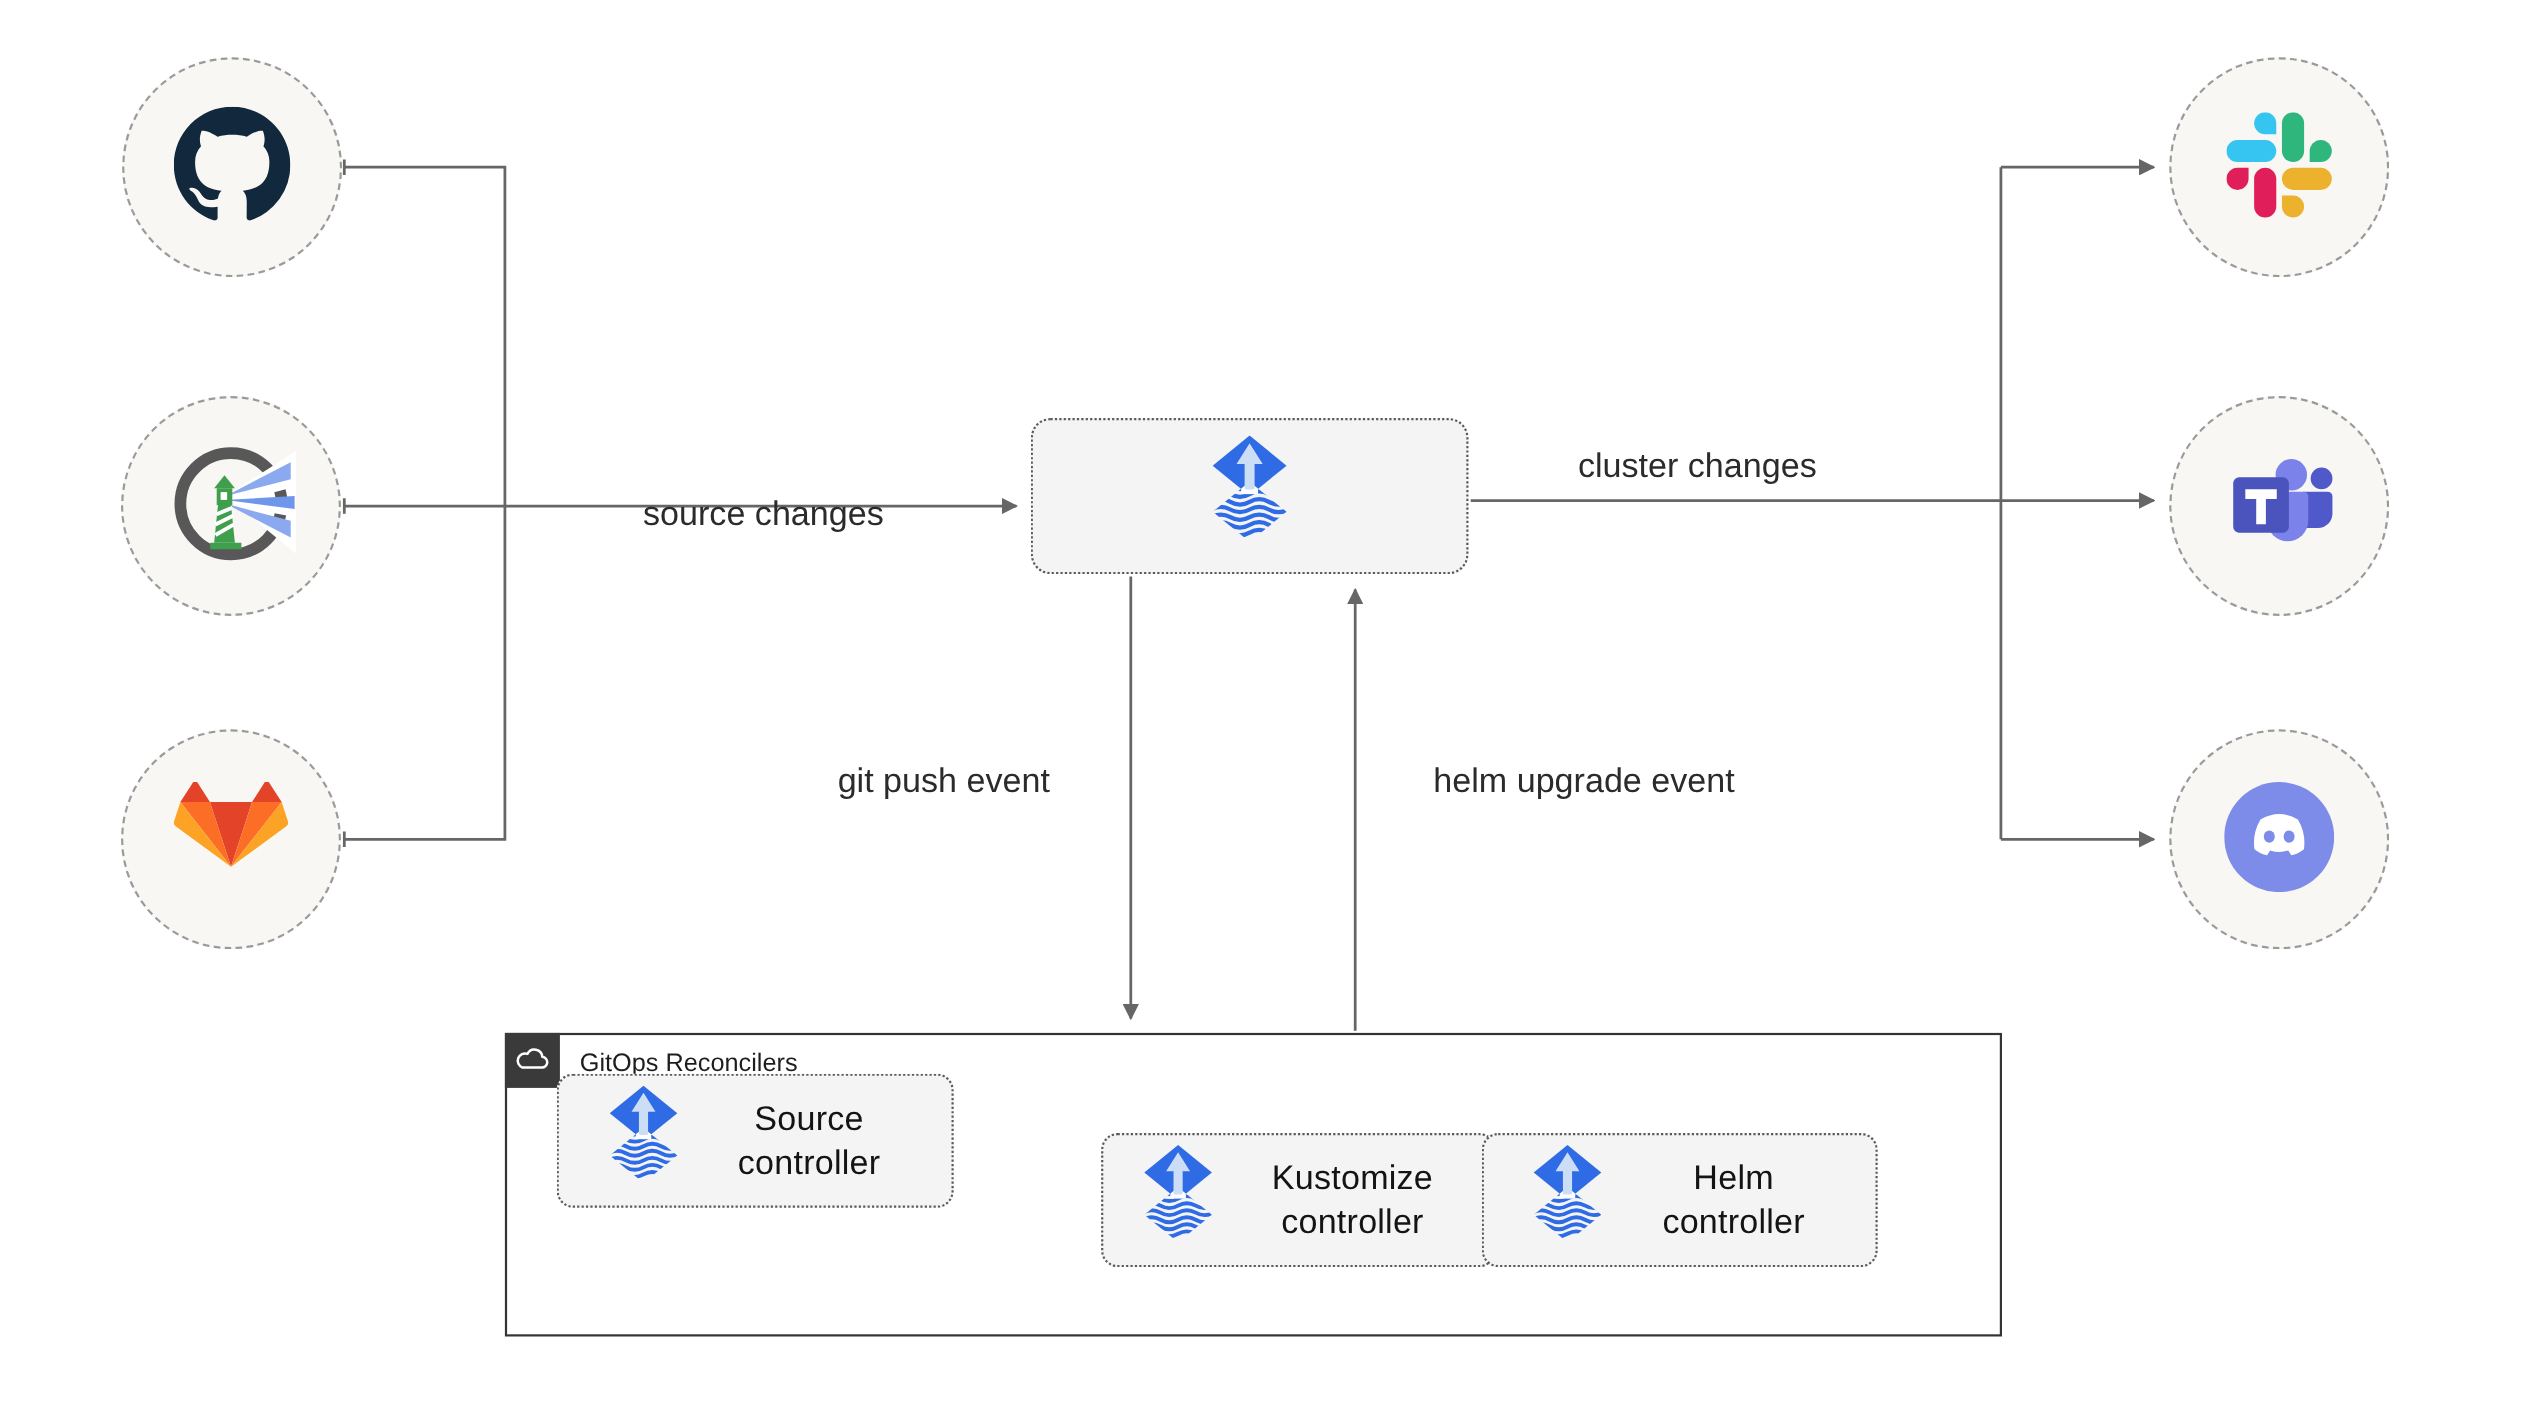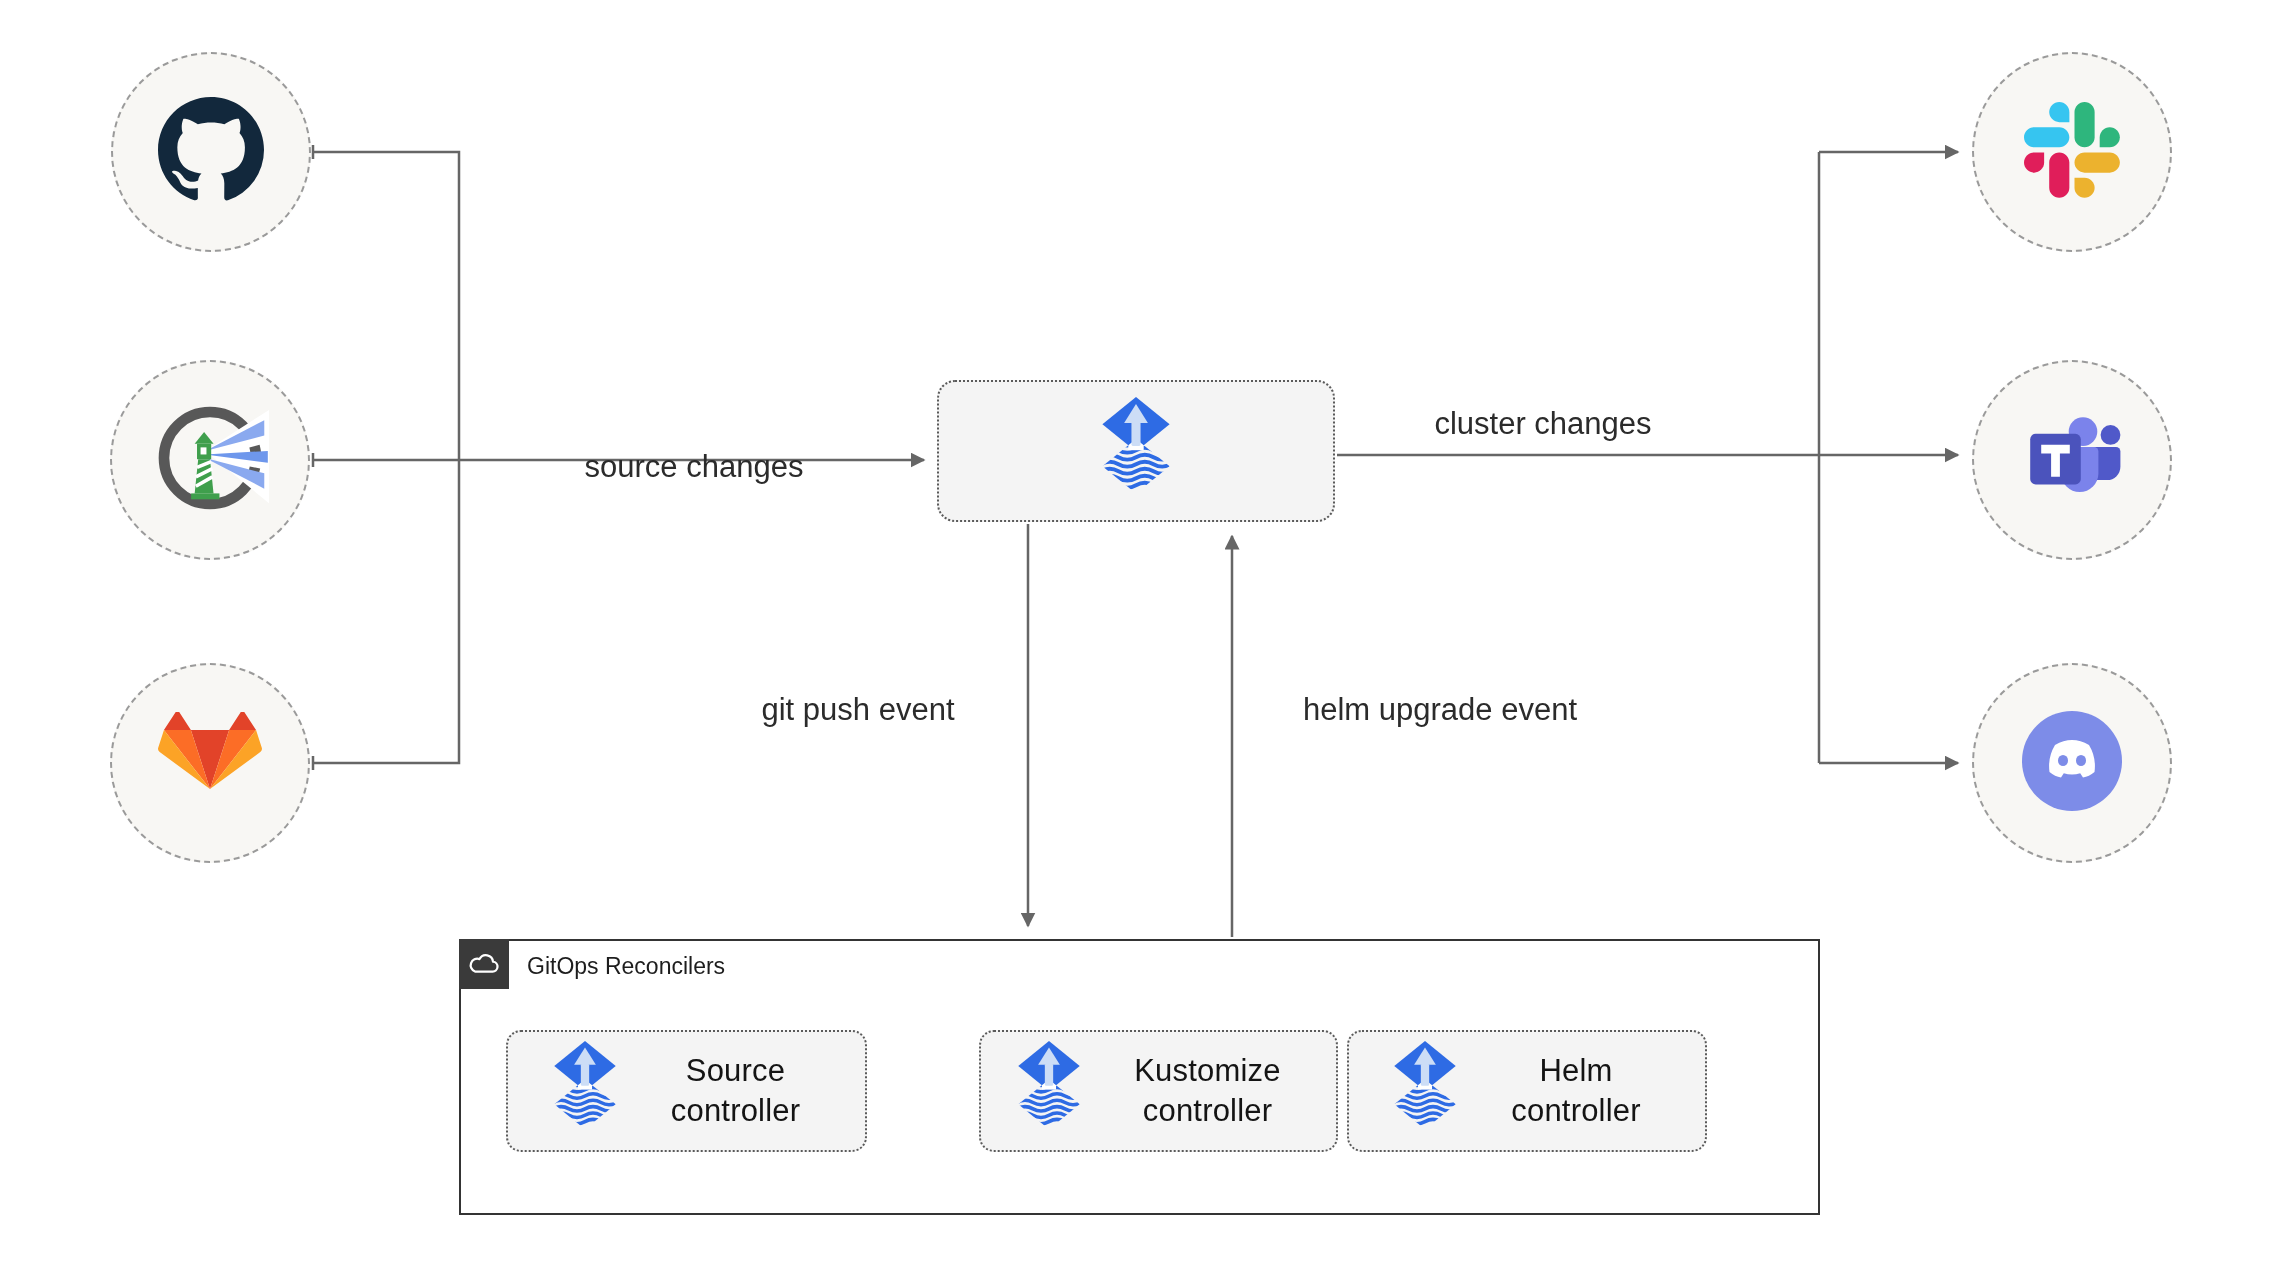--- a/index.html
+++ b/index.html
@@ -172,21 +172,21 @@
 
   <div class="group-box">
     <div class="group-header-icon">
       <span class="logo"><svg viewBox="0 0 100 72" width="38" height="27">
     <path d="M26 60 h46 a13 13 0 0 0 2-26 a19 19 0 0 0-36-7 a15 15 0 0 0-12 33 z" fill="none" stroke="#ffffff" stroke-width="6" stroke-linejoin="round"></path>
   </svg></span>
     </div>
     <div class="group-title">GitOps Reconcilers</div>
   </div>
 
-  <div class="ctrl-box" style="left:506px;top:1030px;width:361px;height:122px;border-radius:15px;">
+  <div class="ctrl-box" style="left:506px;top:976px;width:361px;height:122px;border-radius:15px;">
     <span class="logo logo-sm"><svg viewBox="0 0 100 150" width="64" height="96">
     <defs>
             <clipPath id="fluxclip2">
               <polygon points="50,60 98,99 50,138 2,99"></polygon>
             </clipPath>
           </defs>
     <polygon points="50,0 98,39 50,78 2,39" fill="#2e6be4"></polygon>
     <g clip-path="url(#fluxclip2)">
       <g stroke="#2e6be4" stroke-width="5.5" fill="none">
         <path d="M0 66 Q12.5 59 25 66 T50 66 T75 66 T100 66"></path>
@@ -197,21 +197,21 @@
         <path d="M0 116 Q12.5 109 25 116 T50 116 T75 116 T100 116"></path>
         <path d="M0 126 Q12.5 119 25 126 T50 126 T75 126 T100 126"></path>
       </g>
       <rect x="39" y="60" width="22" height="16" fill="#ffffff"></rect>
     </g>
     <polygon points="50,10 67,37 33,37" fill="#ccddf6"></polygon>
     <rect x="43.5" y="36" width="13" height="34" rx="2" fill="#ccddf6"></rect>
   </svg></span>
     <span class="ctrl-label" style="max-width:170px;">Source controller</span>
   </div>
-  <div class="ctrl-box" style="left:979px;top:1030px;width:359px;height:122px;border-radius:15px;">
+  <div class="ctrl-box" style="left:1001px;top:1030px;width:359px;height:122px;border-radius:15px;">
     <span class="logo logo-sm"><svg viewBox="0 0 100 150" width="64" height="96">
     <defs>
             <clipPath id="fluxclip3">
               <polygon points="50,60 98,99 50,138 2,99"></polygon>
             </clipPath>
           </defs>
     <polygon points="50,0 98,39 50,78 2,39" fill="#2e6be4"></polygon>
     <g clip-path="url(#fluxclip3)">
       <g stroke="#2e6be4" stroke-width="5.5" fill="none">
         <path d="M0 66 Q12.5 59 25 66 T50 66 T75 66 T100 66"></path>

